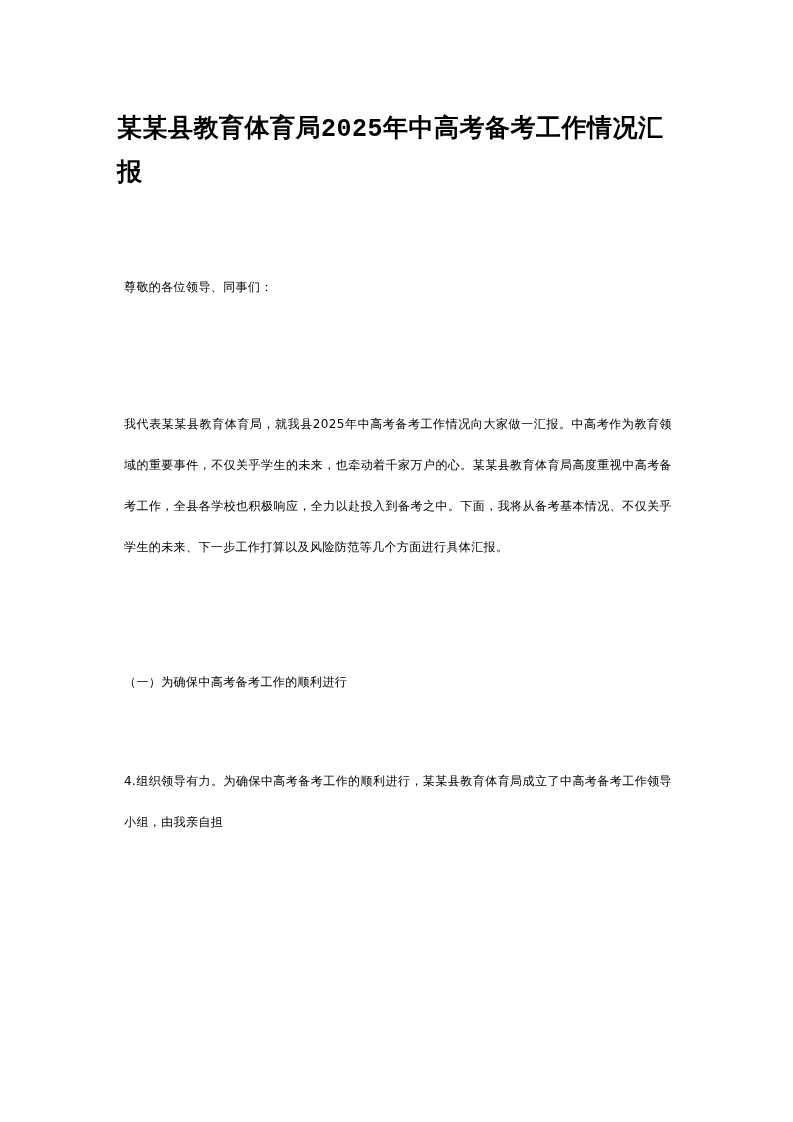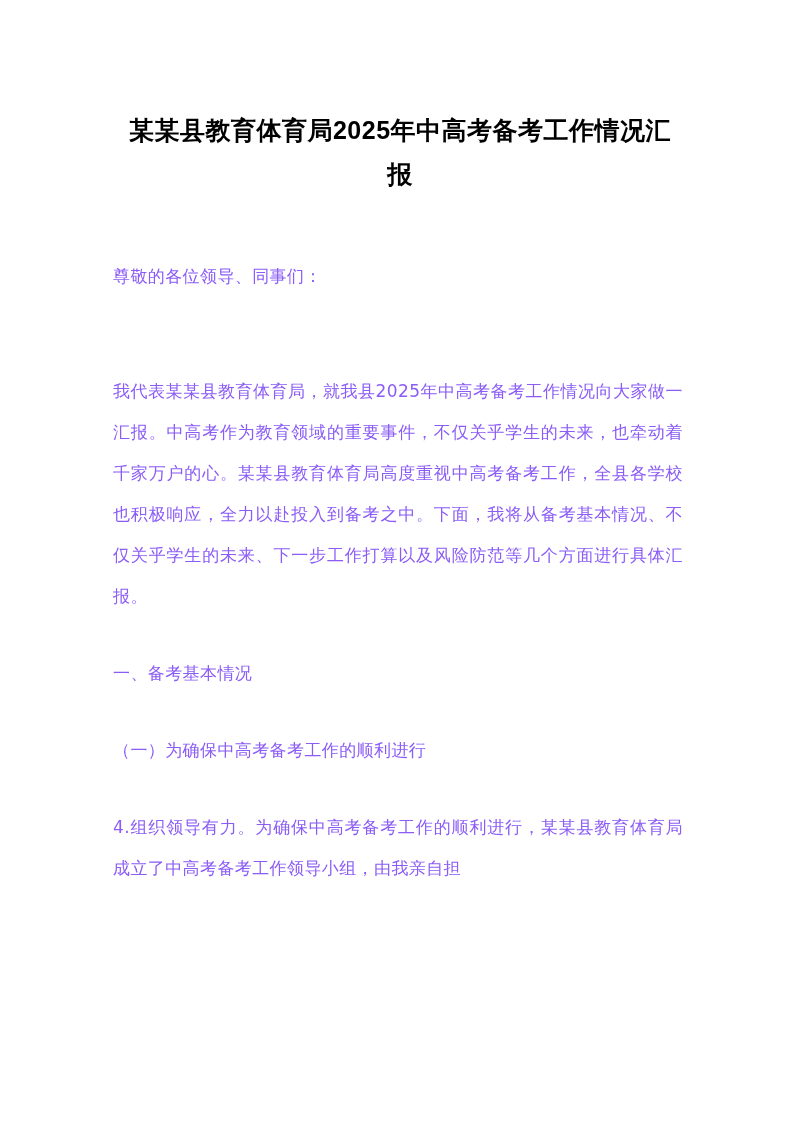--- a/index.html
+++ b/index.html
@@ -20,32 +20,31 @@
   .content {
     position: absolute;
     left: 113px;
     top: 108px;
     width: 570px;
   }
   .doc-title {
     font-size: 25px;
     font-weight: bold;
     line-height: 44px;
-    text-align: center;
     color: #000000;
     letter-spacing: 0.5px;
     margin: 0 0 0 4px;
-    font-family: Liberation Sans, sans-serif;
+    font-family: Liberation Mono, monospace;
   }
   .para {
-    font-size: 17px;
+    font-size: 12px;
     line-height: 41px;
-    color: #8b5cf6;
+    color: #000000;
     text-align: justify;
-    margin: 0;
+    margin: 11px;
     letter-spacing: 0.4px;
     font-family: "DejaVu Sans", "Liberation Sans", sans-serif;
   }
   .spacer-xl { height: 60px; }
   .spacer-l  { height: 37px; }
   .spacer-m  { height: 36px; }
 </style>
 </head>
 <body>
 
@@ -60,21 +59,20 @@
 
     <div class="spacer-l"></div>
 
 
     <div class="spacer-l"></div>
 
     <p class="para">我代表某某县教育体育局，就我县2025年中高考备考工作情况向大家做一汇报。中高考作为教育领域的重要事件，不仅关乎学生的未来，也牵动着千家万户的心。某某县教育体育局高度重视中高考备考工作，全县各学校也积极响应，全力以赴投入到备考之中。下面，我将从备考基本情况、不仅关乎学生的未来、下一步工作打算以及风险防范等几个方面进行具体汇报。</p>
 
     <div class="spacer-m"></div>
 
-    <p class="para">一、备考基本情况</p>
 
     <div class="spacer-m"></div>
 
     <p class="para">（一）为确保中高考备考工作的顺利进行</p>
 
     <div class="spacer-m"></div>
 
     <p class="para">4.组织领导有力。为确保中高考备考工作的顺利进行，某某县教育体育局成立了中高考备考工作领导小组，由我亲自担</p>
 
   </div>

